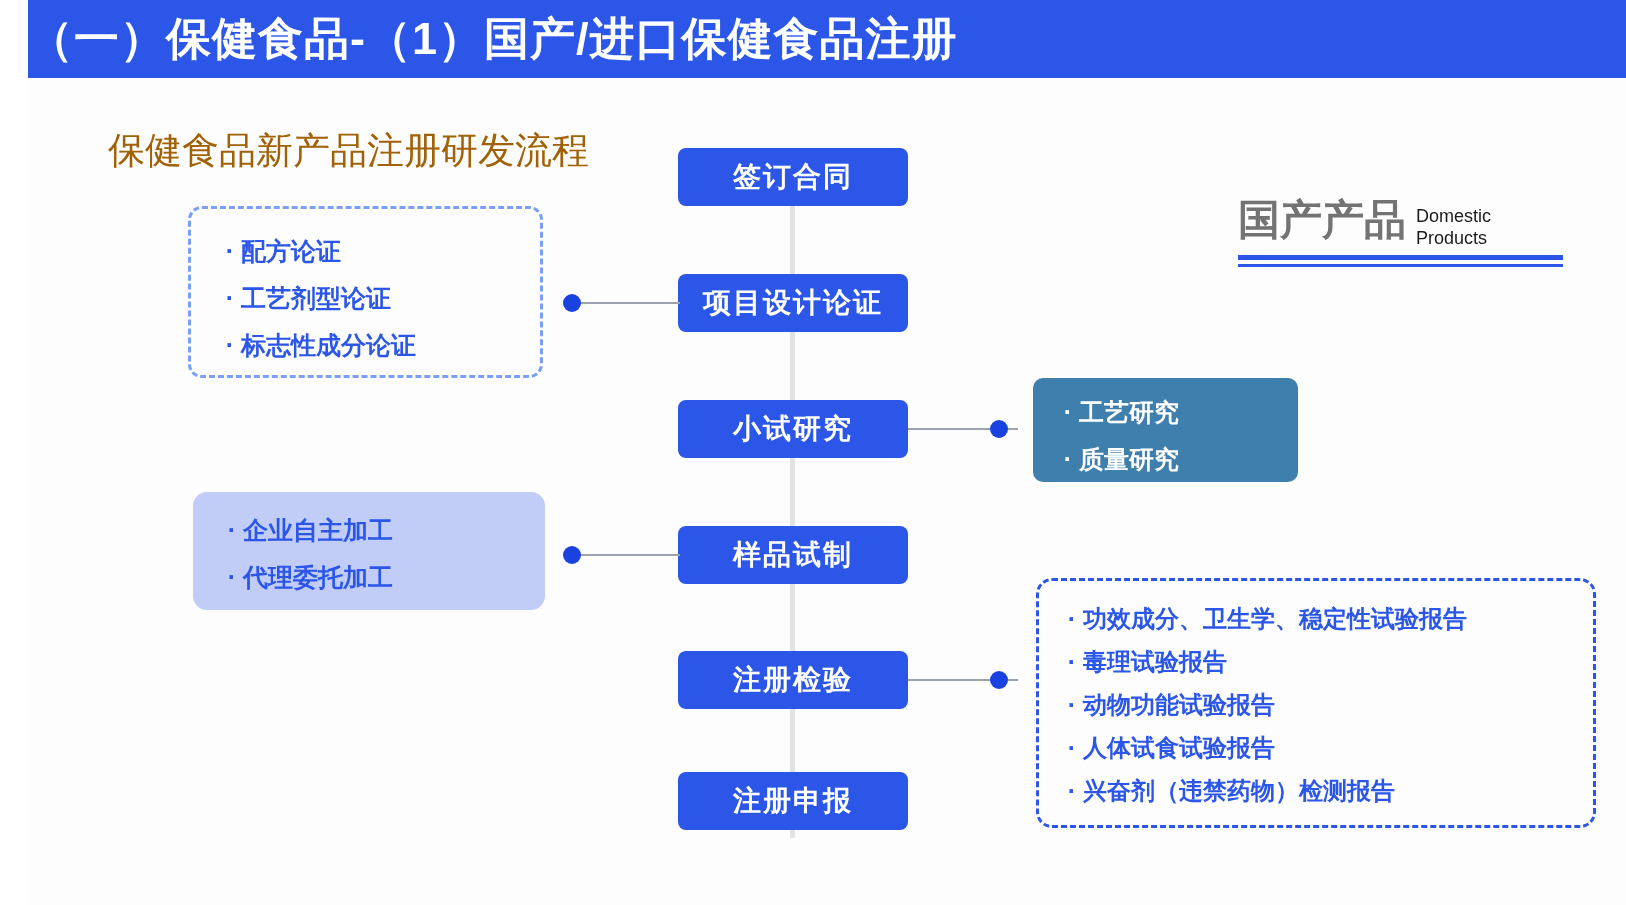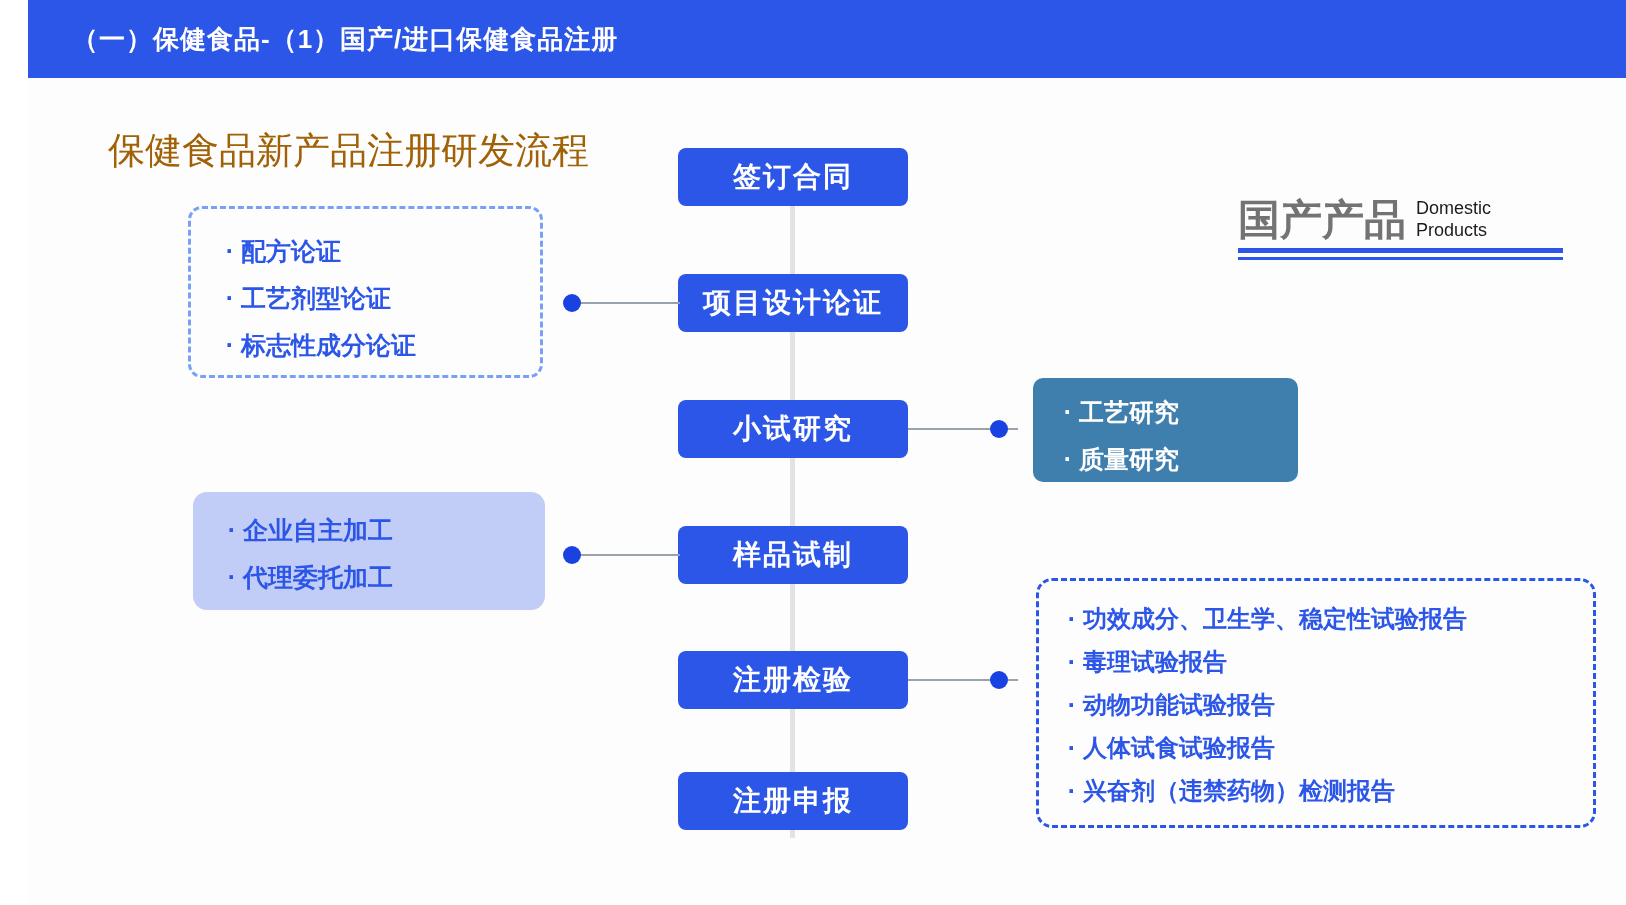--- a/index.html
+++ b/index.html
@@ -28,23 +28,22 @@
     left: 14px;
     top: 0;
     width: 1612px;
     height: 78px;
     background: #2b56e8;
     display: flex;
     align-items: center;
   }
   .header-title {
     color: #ffffff;
-    font-size: 26px;
+    font-size: 45px;
     font-weight: bold;
-    margin-left: 44px;
     letter-spacing: 1px;
     white-space: nowrap;
   }
   
   .body-area {
     position: absolute;
     left: 14px;
     top: 78px;
     width: 1612px;
     height: 827px;
@@ -209,21 +208,21 @@
     font-weight: bold;
     color: #737373;
     line-height: 1.05;
     white-space: nowrap;
   }
   .badge-en {
     font-size: 18px;
     color: #1b1b1b;
     line-height: 1.2;
     margin-left: 10px;
-    margin-top: 0;
+    margin-top: 8px;
     white-space: nowrap;
   }
   .badge-underline {
     margin-top: 6px;
     width: 325px;
     height: 5px;
     background: #2b56e8;
   }
   .badge-underline2 {
     margin-top: 4px;

